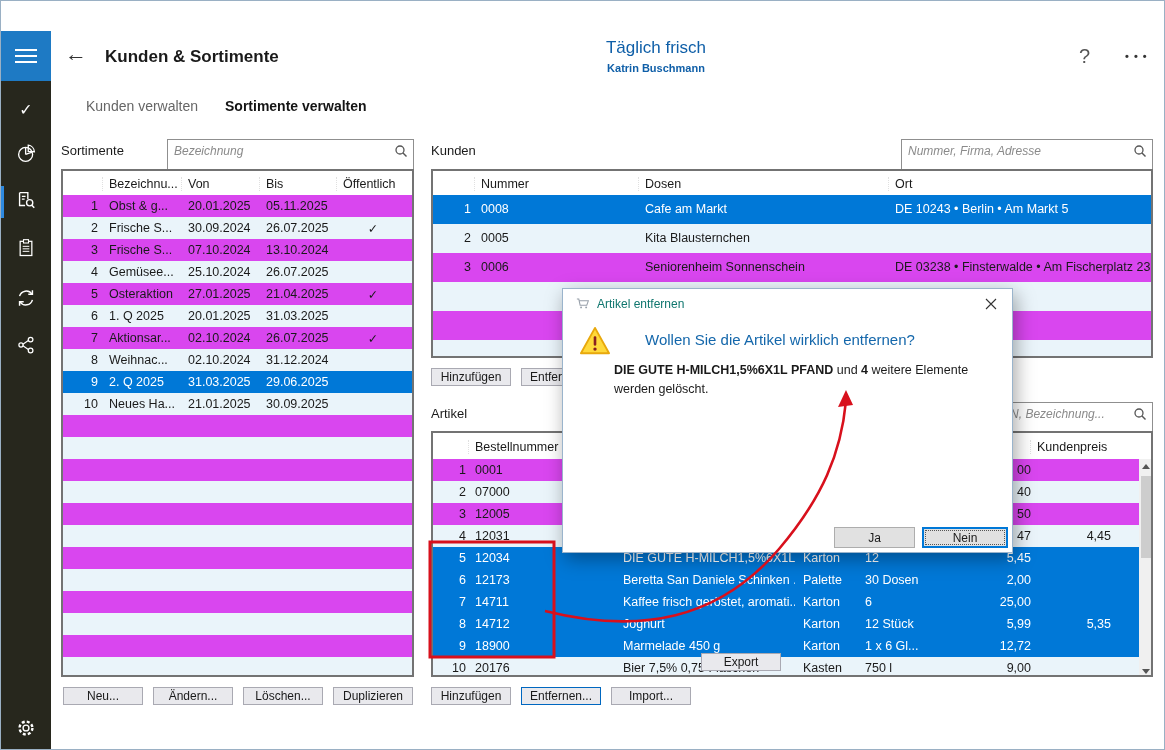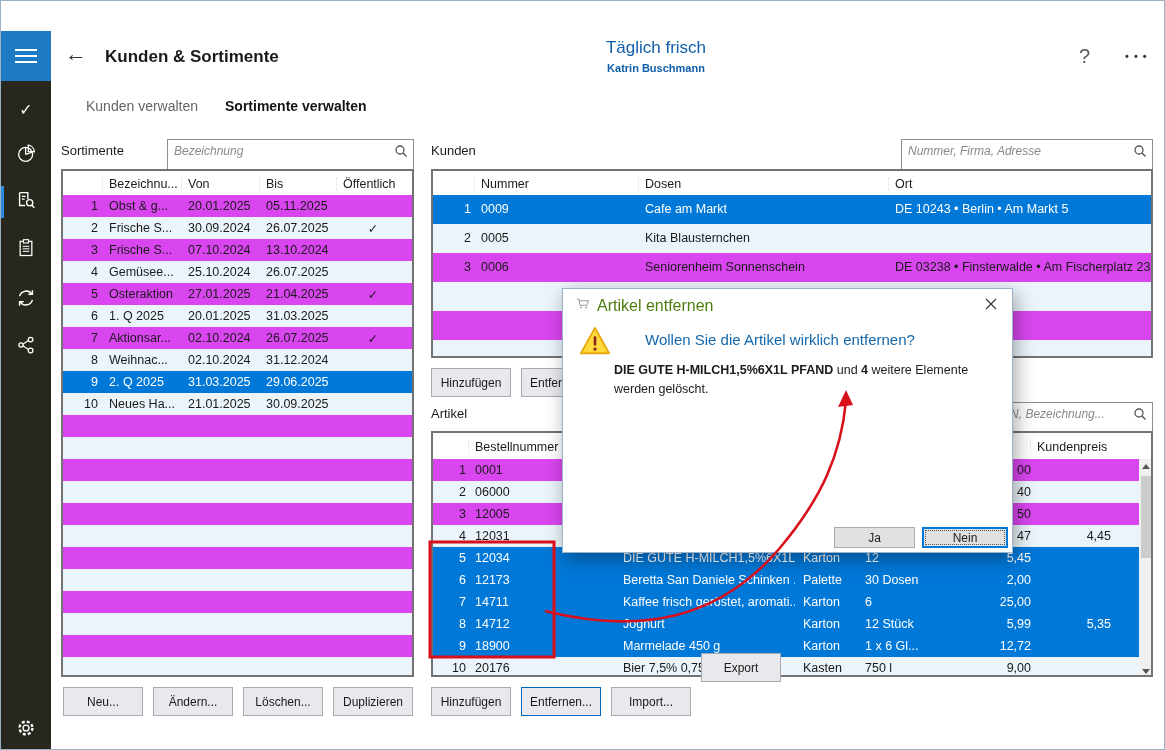--- a/index.html
+++ b/index.html
@@ -42,28 +42,28 @@
   .hcell { position:absolute; font-size:12.5px; color:#1a1a1a; top:6px; white-space:nowrap; border-left:1px dotted #e0e0e0; padding-left:6px; margin-left:-7px; }
   .rows { position:absolute; left:0; right:0; bottom:0; overflow:hidden; }
   .trow { position:absolute; left:0; right:0; }
   .trow.alt { background:#eaf4fa; }
   .trow.sel { background:#0078d7; color:#fff !important; }
   .trow.sel .c { color:#fff; }
   .c { position:absolute; font-size:12.5px; color:#1a1a1a; white-space:nowrap; overflow:hidden; }
   .c.num { text-align:right; color:#1a1a1a; }
 
   
-  .btn { position:absolute; height:29px; background:#e9e9ed; border:1px solid #a9a9b2; font-size:12px; color:#1a1a1a;
+  .btn { position:absolute; height:18px; background:#e9e9ed; border:1px solid #a9a9b2; font-size:12px; color:#1a1a1a;
          display:flex; align-items:center; justify-content:center; font-family:"Liberation Sans", sans-serif; }
   .btn.focus-blue { border:1px solid #0067c0; }
 
   
   .dialog { left:561px; top:287px; width:451px; height:265px; background:#fff; border:1px solid #9ab4cc; z-index:50;
             box-shadow:3px 6px 18px rgba(0,0,0,0.35); }
-  .dlg-title { font-size:16px; color:#4d7c0f; }
+  .dlg-title { font-size:12px; color:#0f766e; }
   .dlg-close { font-size:13px; color:#333; width:26px; height:20px; display:flex; align-items:center; justify-content:center; }
   .dlg-heading { font-size:15px; color:#1467ab; }
   .dlg-body { font-size:12.5px; color:#1a1a1a; line-height:1.55; }
   .dlg-btn { position:absolute; height:21px; background:#e1e1e1; border:1px solid #adadad; font-size:12px; color:#1a1a1a;
              display:flex; align-items:center; justify-content:center; }
   .dlg-btn.default { border:2px solid #0078d7; outline:1px dotted #555; outline-offset:-4px; }
 
   
   .sbar { background:#f0f0f0; }
   .sbar .thumb { position:absolute; left:2px; right:2px; background:#cdcdcd; }
@@ -262,21 +262,21 @@
   </div>
   <div class="abs tbl" style="left:430px;top:168px;width:722px;height:189px;">
     <div class="thead" style="height:24px;">
       <span class="hcell" style="left:48px;">Nummer</span>
       <span class="hcell" style="left:212px;">Dosen</span>
       <span class="hcell" style="left:462px;">Ort</span>
     </div>
     <div class="rows" style="top:24px;">
         <div class="trow sel" style="top: 0px; height: 29px;">
           <span class="c num" style="left:0;width:38px;top:7px;">1</span>
-          <span class="c" style="left:48px;top:7px;">0009</span>
+          <span class="c" style="left:48px;top:7px;">0008</span>
           <span class="c" style="left:212px;width:245px;top:7px;">Cafe am Markt</span>
           <span class="c" style="left:462px;width:255px;top:7px;">DE 10243 • Berlin • Am Markt 5</span>
         </div>
         <div class="trow alt" style="top: 29px; height: 29px;">
           <span class="c num" style="left:0;width:38px;top:7px;">2</span>
           <span class="c" style="left:48px;top:7px;">0005</span>
           <span class="c" style="left:212px;width:245px;top:7px;">Kita Blausternchen</span>
         </div>
         <div class="trow" style="top: 58px; height: 29px;">
           <span class="c num" style="left:0;width:38px;top:7px;">3</span>
@@ -310,21 +310,21 @@
           <span class="c num" style="left:0;width:33px;top:4px;">1</span>
           <span class="c" style="left:42px;top:4px;">0001</span>
           <span class="c" style="left:190px;width:172px;top:4px;"></span>
           <span class="c" style="left:370px;top:4px;"></span>
           <span class="c" style="left:432px;width:90px;top:4px;"></span>
           <span class="c" style="left:500px;width:98px;text-align:right;top:4px;">00</span>
           <span class="c" style="left:602px;width:76px;text-align:right;top:4px;"></span>
         </div>
         <div class="trow alt" style="top: 22px; height: 22px;">
           <span class="c num" style="left:0;width:33px;top:4px;">2</span>
-          <span class="c" style="left:42px;top:4px;">06000</span>
+          <span class="c" style="left:42px;top:4px;">07000</span>
           <span class="c" style="left:190px;width:172px;top:4px;"></span>
           <span class="c" style="left:370px;top:4px;"></span>
           <span class="c" style="left:432px;width:90px;top:4px;"></span>
           <span class="c" style="left:500px;width:98px;text-align:right;top:4px;">40</span>
           <span class="c" style="left:602px;width:76px;text-align:right;top:4px;"></span>
         </div>
         <div class="trow" style="top: 44px; height: 22px;">
           <span class="c num" style="left:0;width:33px;top:4px;">3</span>
           <span class="c" style="left:42px;top:4px;">12005</span>
           <span class="c" style="left:190px;width:172px;top:4px;"></span>

